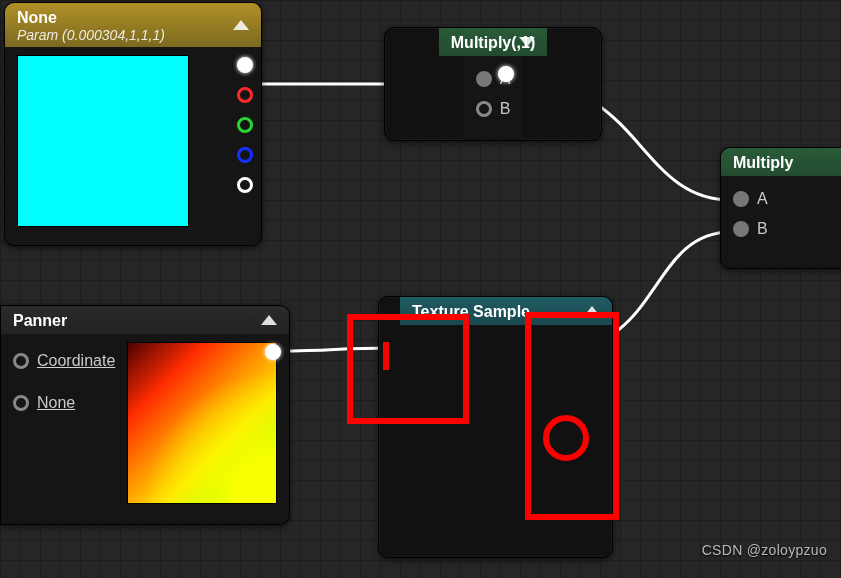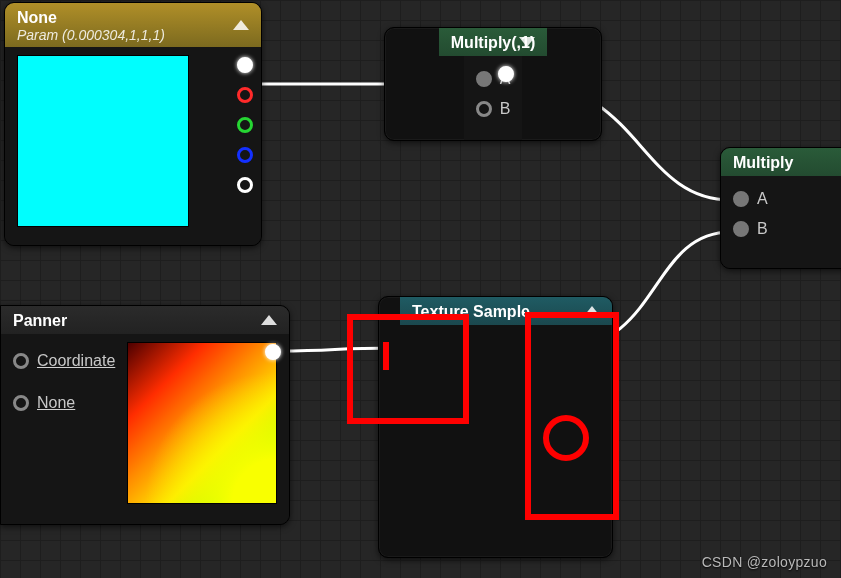--- a/index.html
+++ b/index.html
@@ -84,21 +84,21 @@
                 radial-gradient(circle at 72% 38%, #9a9aff 0 18px, transparent 19px),
                 radial-gradient(circle at 30% 30%, #9a9aff 0 14px, transparent 15px),
                 linear-gradient(180deg,#2727ff,#3a3aff);
   }
 
   .annot { position:absolute; border:6px solid #ff0000; pointer-events:none; }
   .annot-circle { border-radius:50%; background:transparent; }
   .annot-cursor { position:absolute; width:6px; height:28px; background:#ff0000; pointer-events:none; }
 
   .watermark {
-    position:absolute; right:14px; bottom:8px;
+    position:absolute; right:14px; bottom:20px;
     color:#b9b9b9; font-size:14px; letter-spacing:0.3px;
     text-shadow:0 1px 2px #000;
   }
 </style>
 </head>
 <body>
 
 <div class="grid-bg"></div>
 
 <svg class="wires" width="841" height="578">

